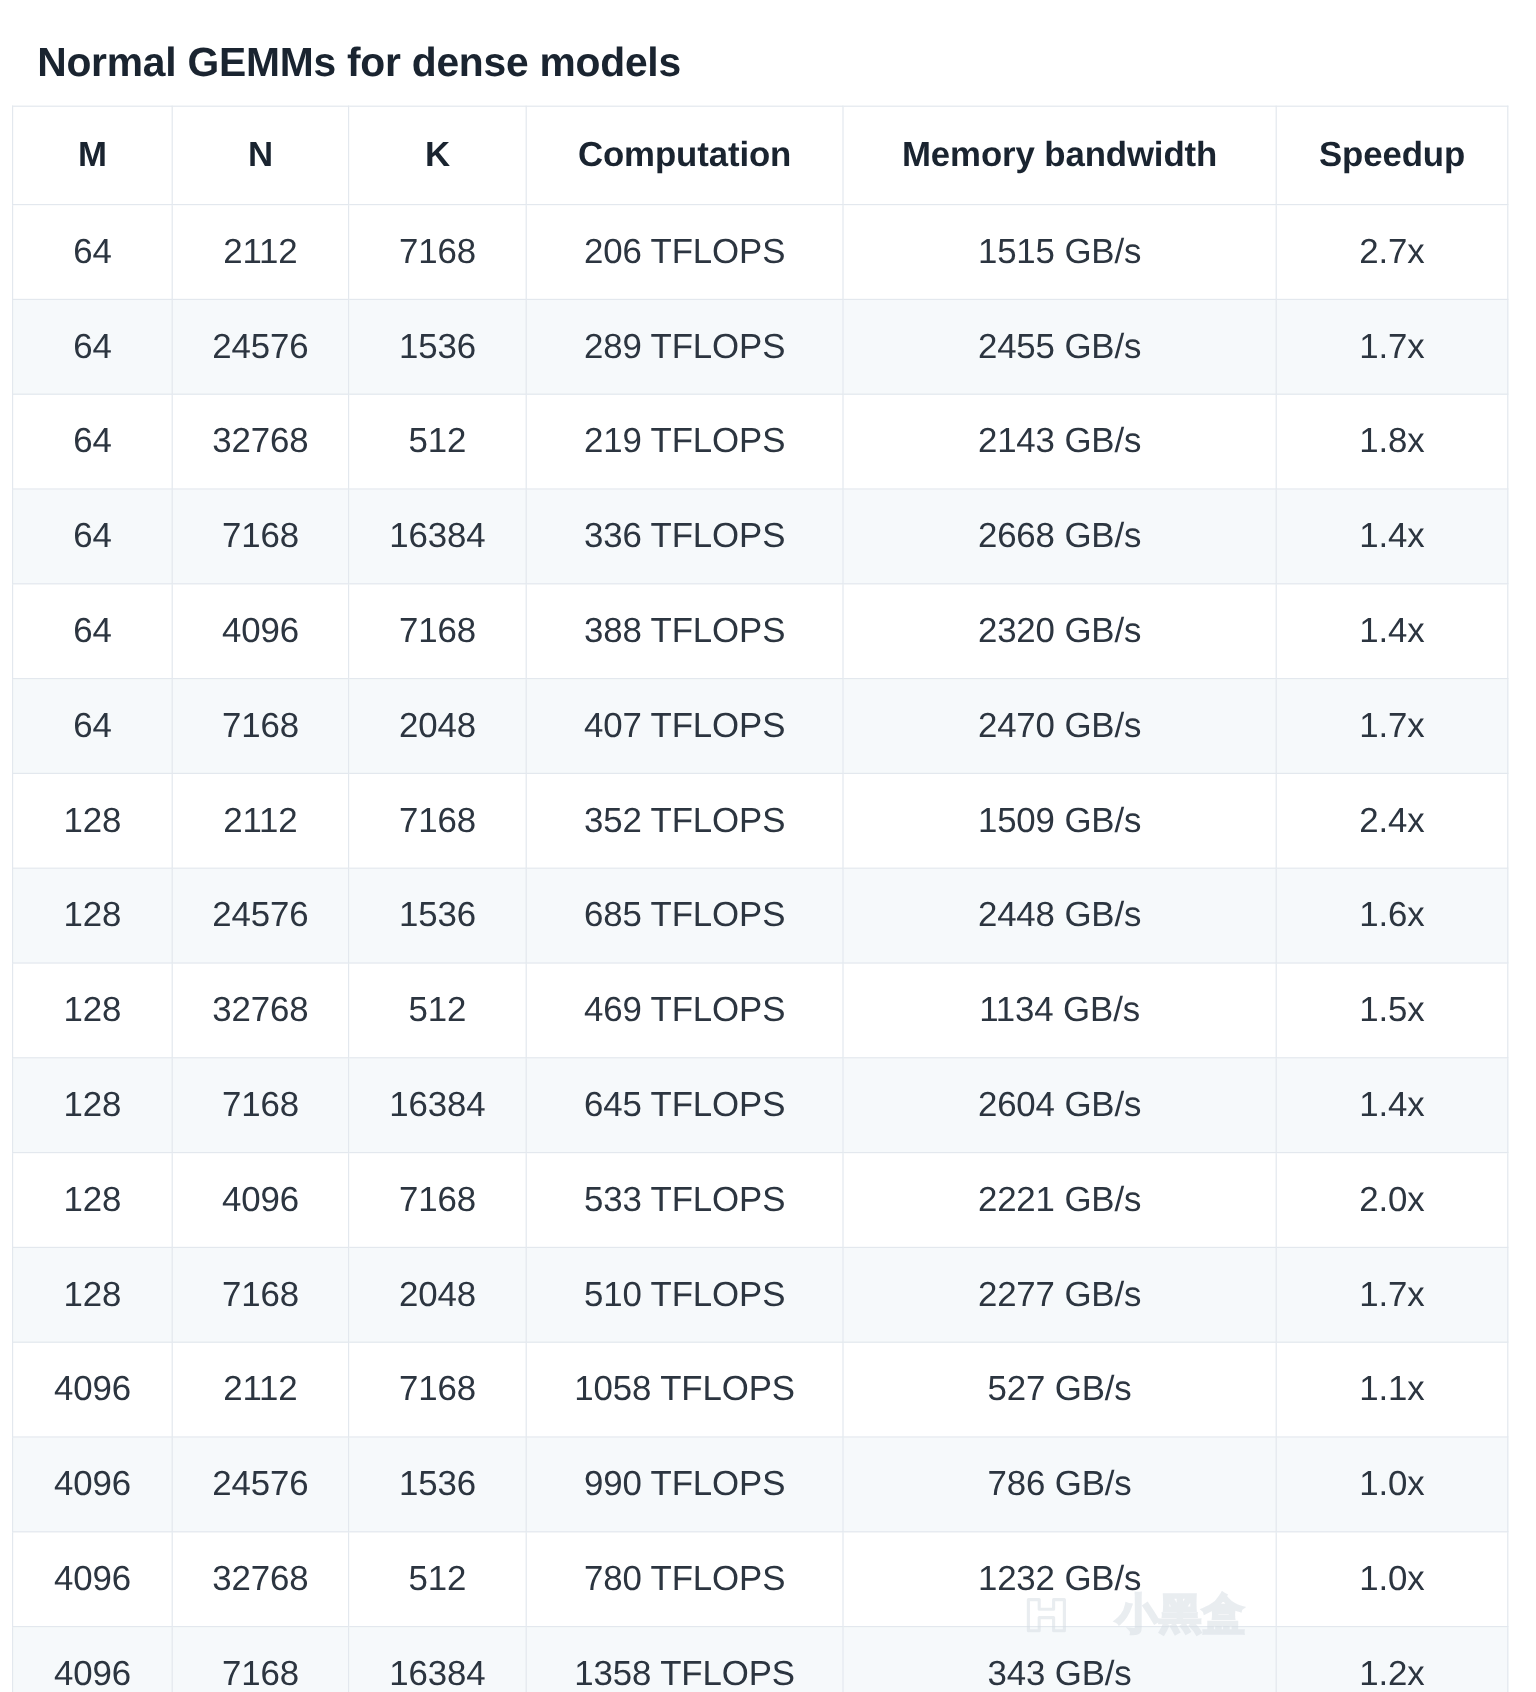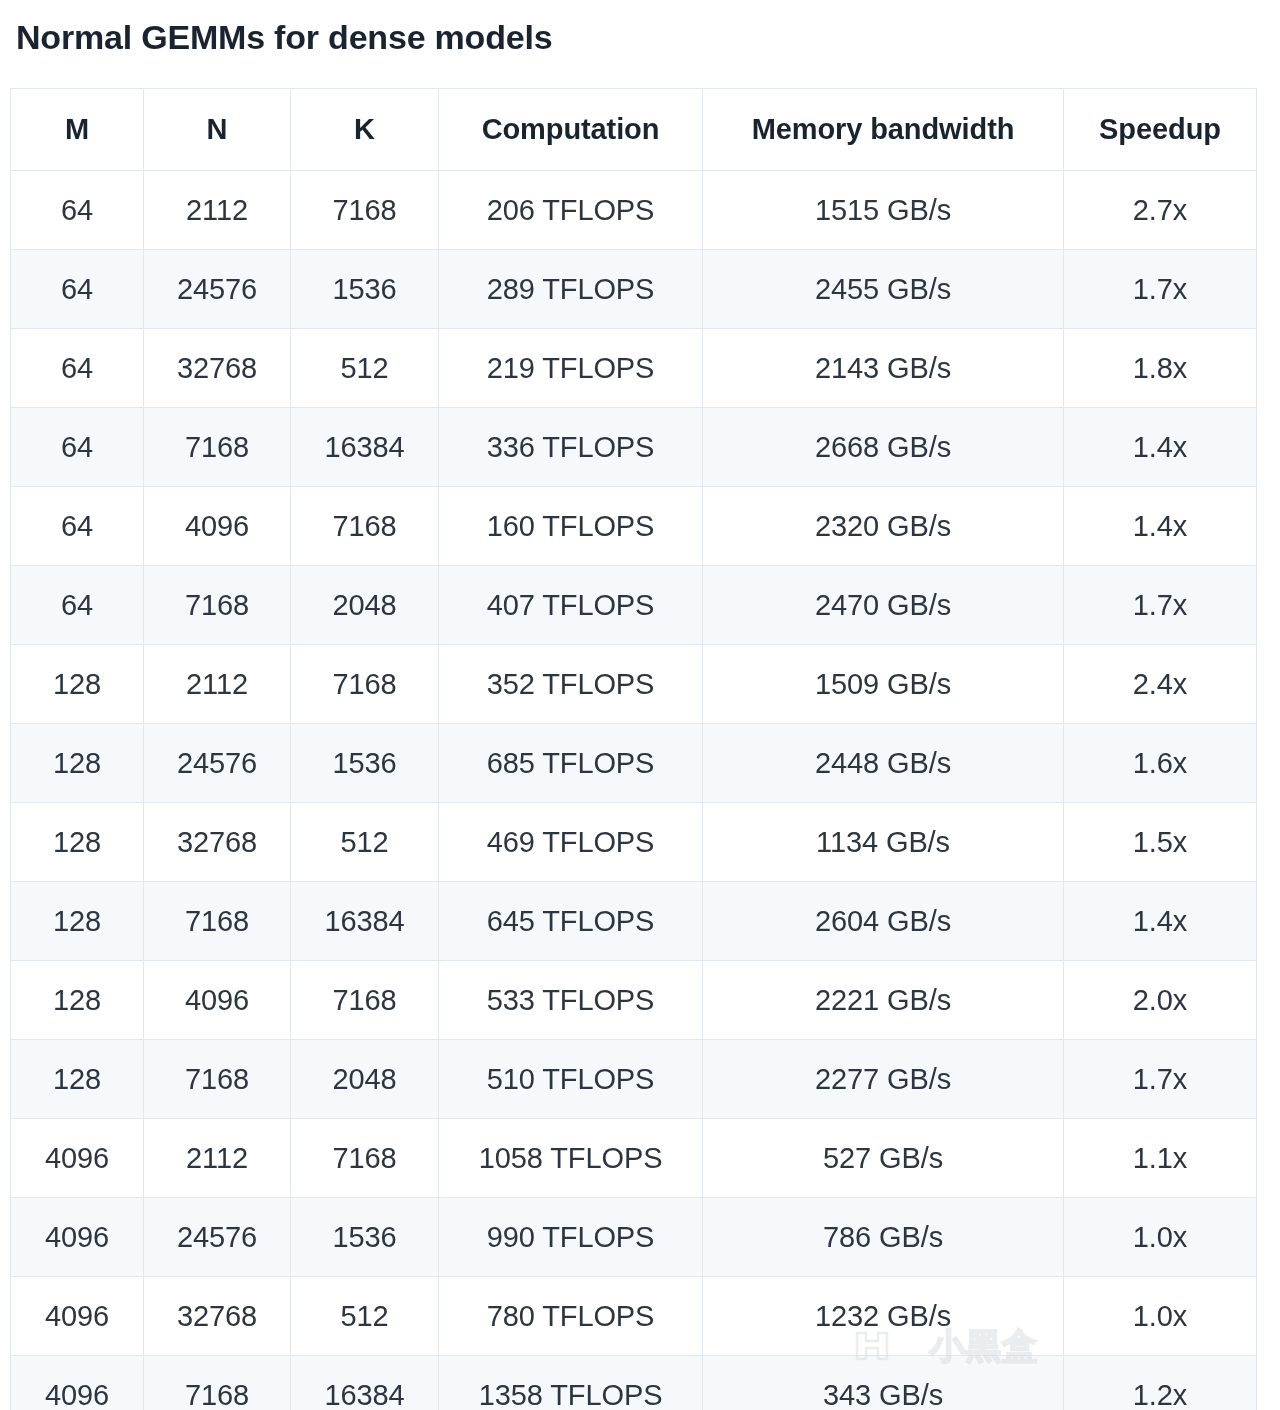--- a/index.html
+++ b/index.html
@@ -13,21 +13,21 @@
     height: 1410px;
     overflow: hidden;
     font-family: "Liberation Sans", "DejaVu Sans", sans-serif;
     -webkit-font-smoothing: antialiased;
   }
   .page {
     position: relative;
     width: 1056px;
     height: 1410px;
     box-sizing: border-box;
-    padding: 2px;
+    padding: 17px;
   }
   .page-title {
     font-size: 34px;
     font-weight: bold;
     color: #1a2430;
     letter-spacing: -0.2px;
     padding: 14px 0 0 14px;
     margin: 0;
     line-height: 1.25;
   }
@@ -161,21 +161,21 @@
             <td>7168</td>
             <td>16384</td>
             <td>336 TFLOPS</td>
             <td>2668 GB/s</td>
             <td>1.4x</td>
           </tr>
           <tr>
             <td>64</td>
             <td>4096</td>
             <td>7168</td>
-            <td>160 TFLOPS</td>
+            <td>388 TFLOPS</td>
             <td>2320 GB/s</td>
             <td>1.4x</td>
           </tr>
           <tr class="alt">
             <td>64</td>
             <td>7168</td>
             <td>2048</td>
             <td>407 TFLOPS</td>
             <td>2470 GB/s</td>
             <td>1.7x</td>

